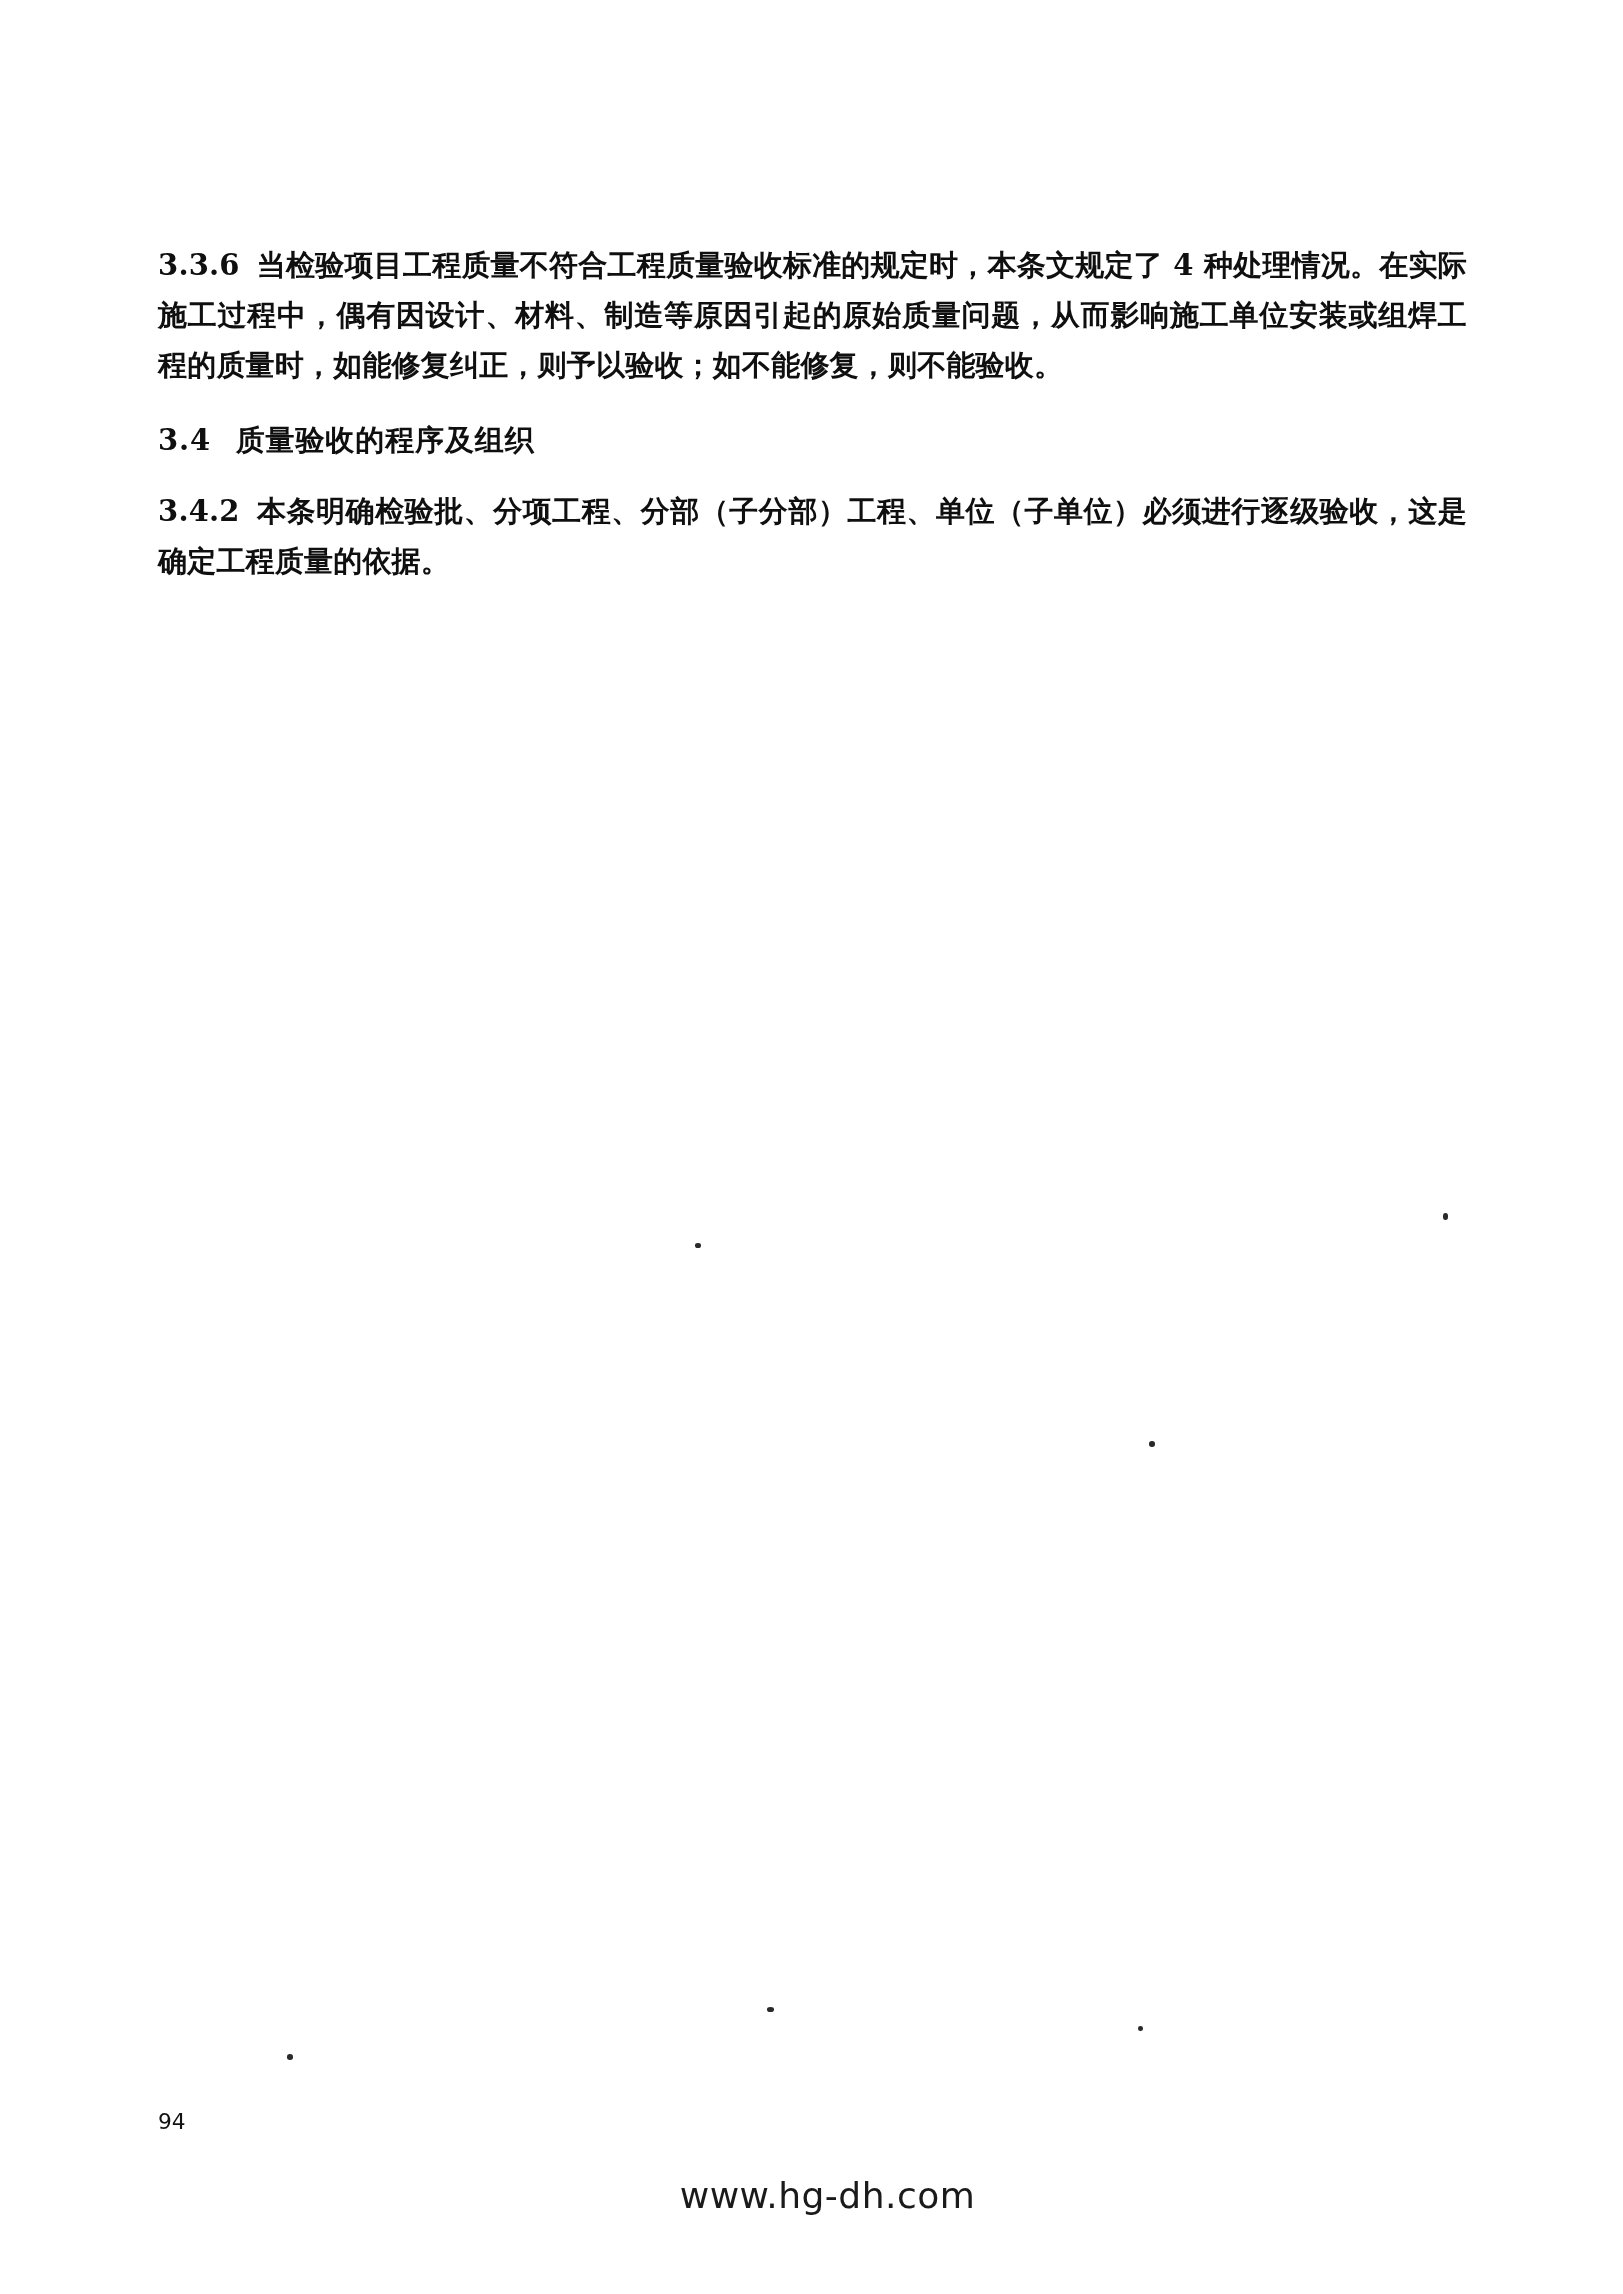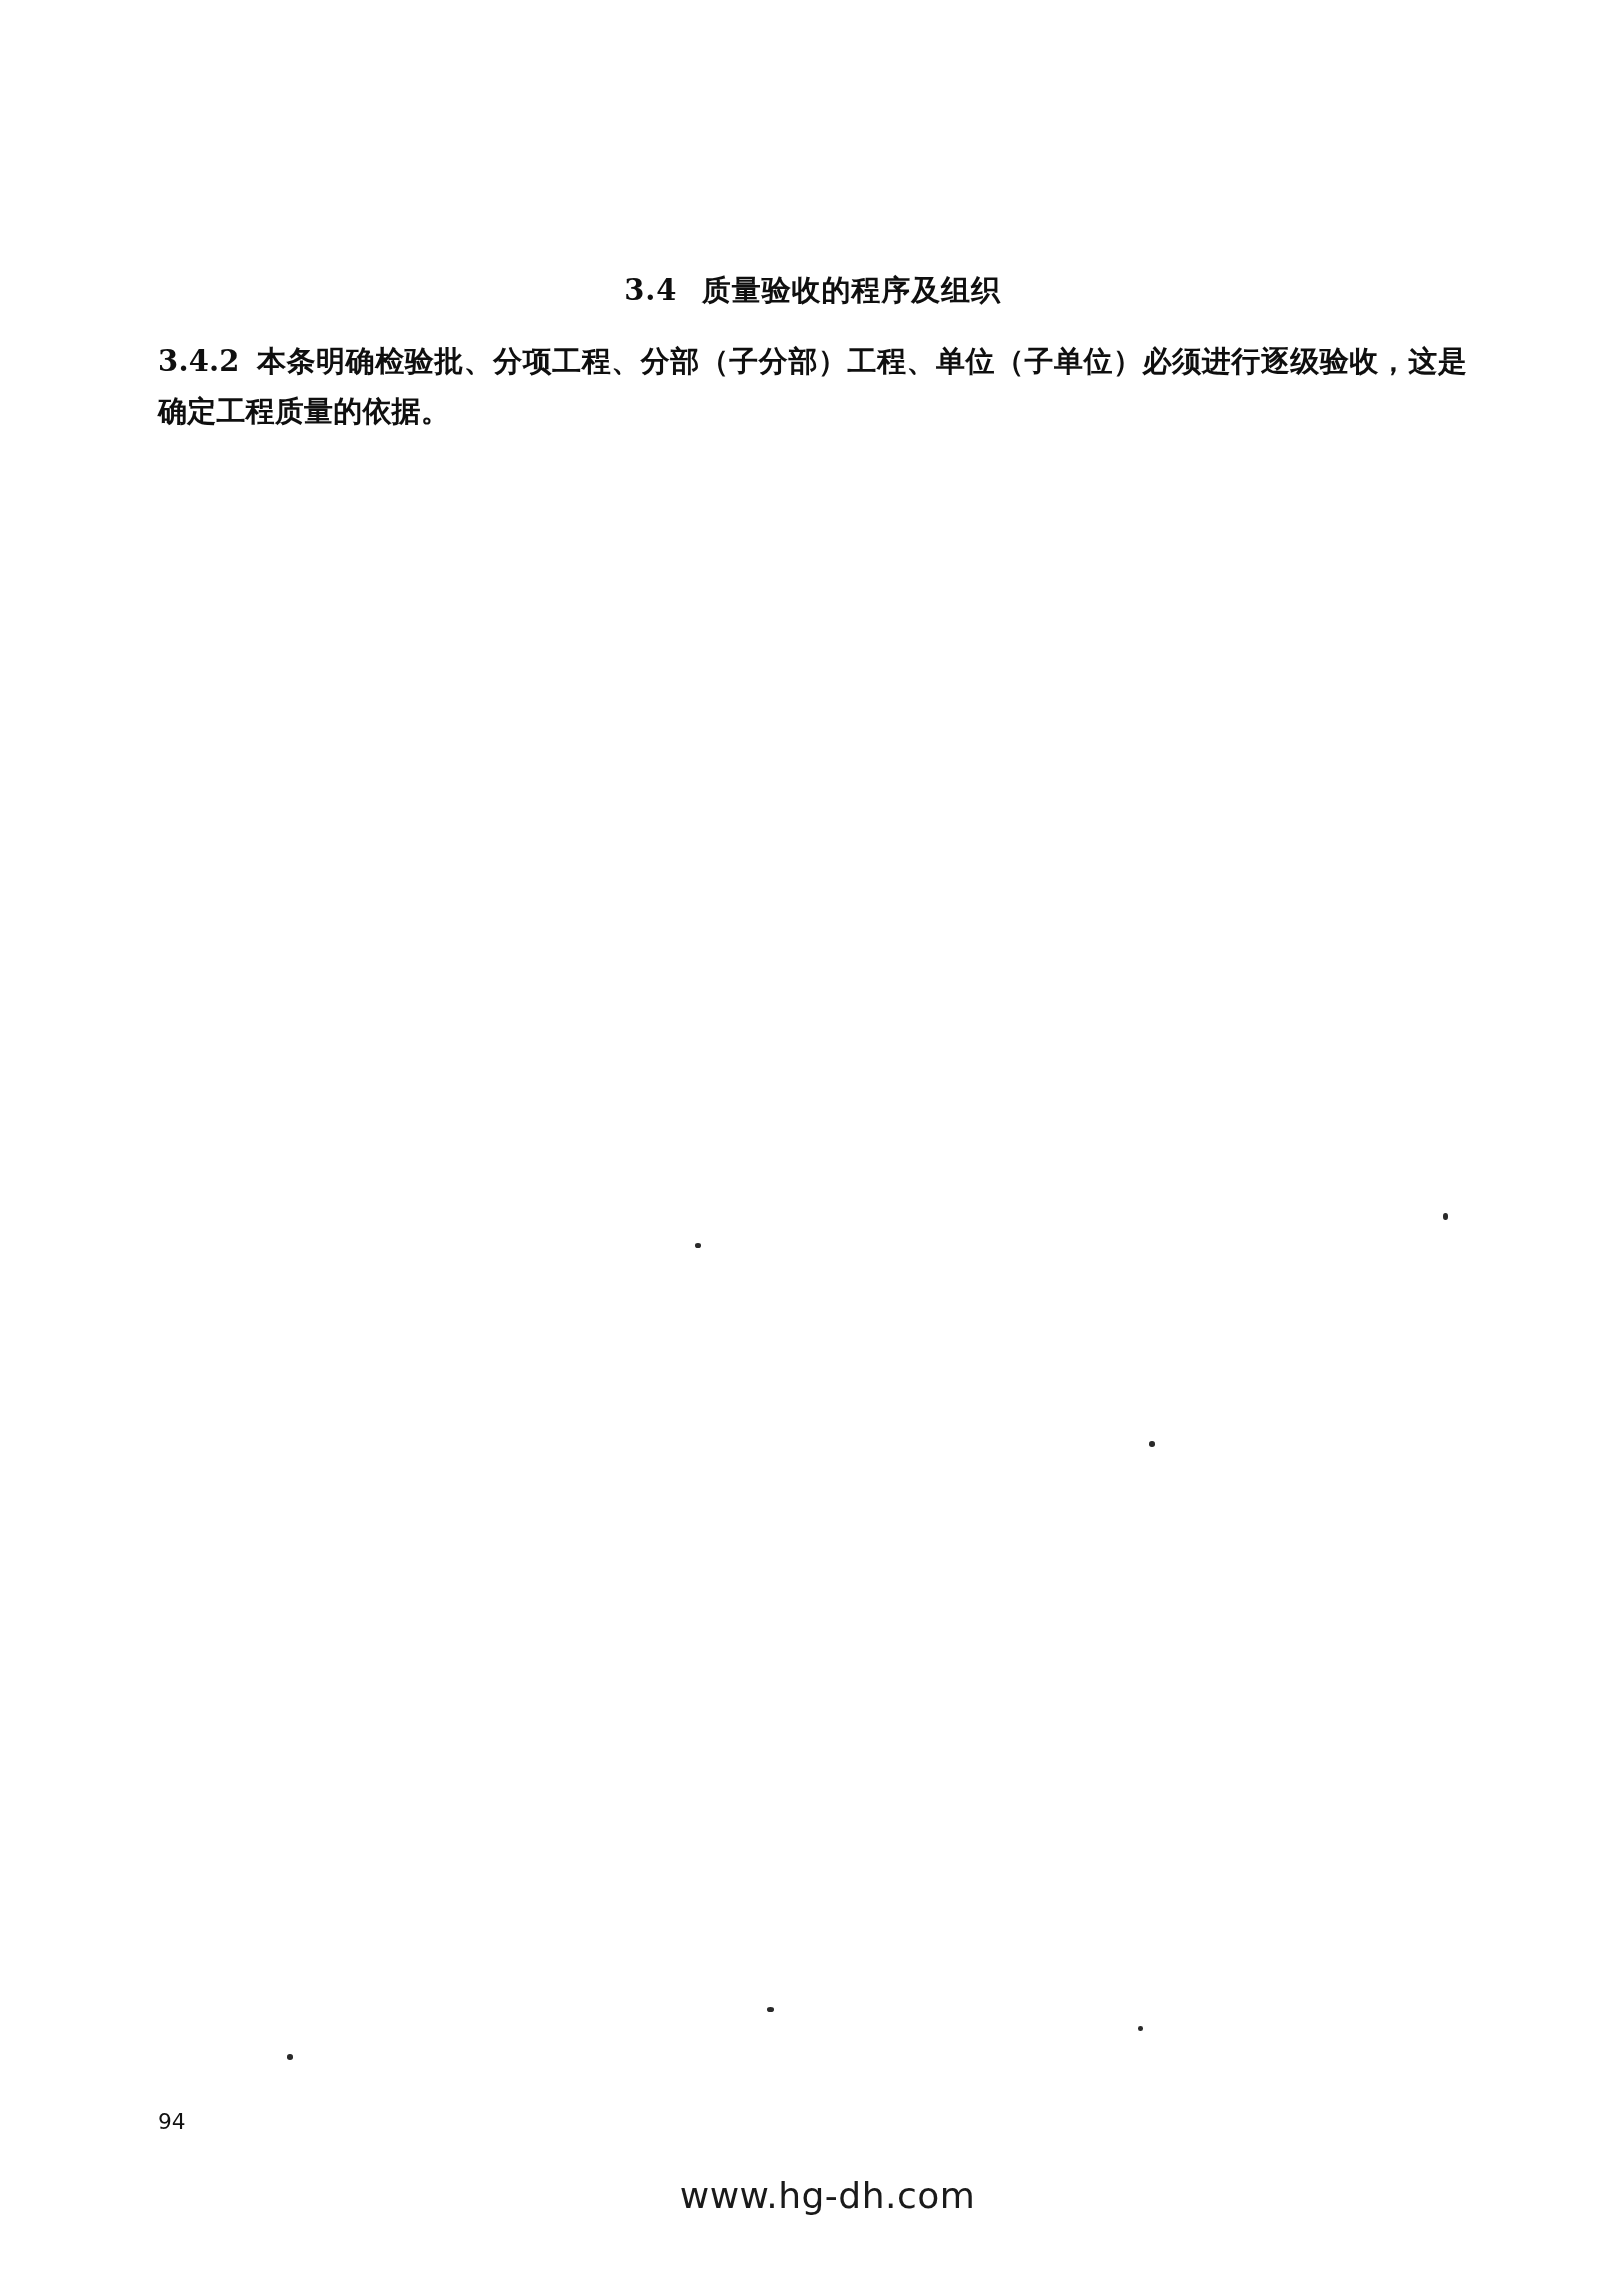--- a/index.html
+++ b/index.html
@@ -33,21 +33,21 @@
     line-height: 50px;
     text-align: justify;
     text-justify: inter-ideograph;
     letter-spacing: 0.2px;
     font-weight: 600;
   }
   .para-block {
     margin-bottom: 0px;
   }
   .section-title {
-    text-align: center;
+    text-align: left;
     font-size: 29px;
     font-weight: 700;
     line-height: 50px;
     margin: 24.5px 0 21px 0;
     letter-spacing: 0.9px;
   }
   .section-title .num {
     margin-right: 24.5px;
   }
   .lead {
@@ -91,20 +91,23 @@
   .s6 { left: 287px; top: 2054px; width: 5.6px; height: 5.6px; }
 </style>
 </head>
 <body>
 
 <div class="page">
 
   <div class="content">
 
 
+    <div class="para-block">
+      <p><span class="lead">3.3.6</span><span>当检验项目工程质量不符合工程质量验收标准的规定时，本条文规定了 4 种处理情况。在实际施工过程中，偶有因设计、材料、制造等原因引起的原始质量问题，从而影响施工单位安装或组焊工程的质量时，如能修复纠正，则予以验收；如不能修复，则不能验收。</span></p>
+    </div>
 
     <div class="section-title">
       <span class="num">3.4</span><span>质量验收的程序及组织</span>
     </div>
 
     <div class="para-block">
       <p><span class="lead">3.4.2</span><span>本条明确检验批、分项工程、分部（子分部）工程、单位（子单位）必须进行逐级验收，这是确定工程质量的依据。</span></p>
     </div>
 
 

